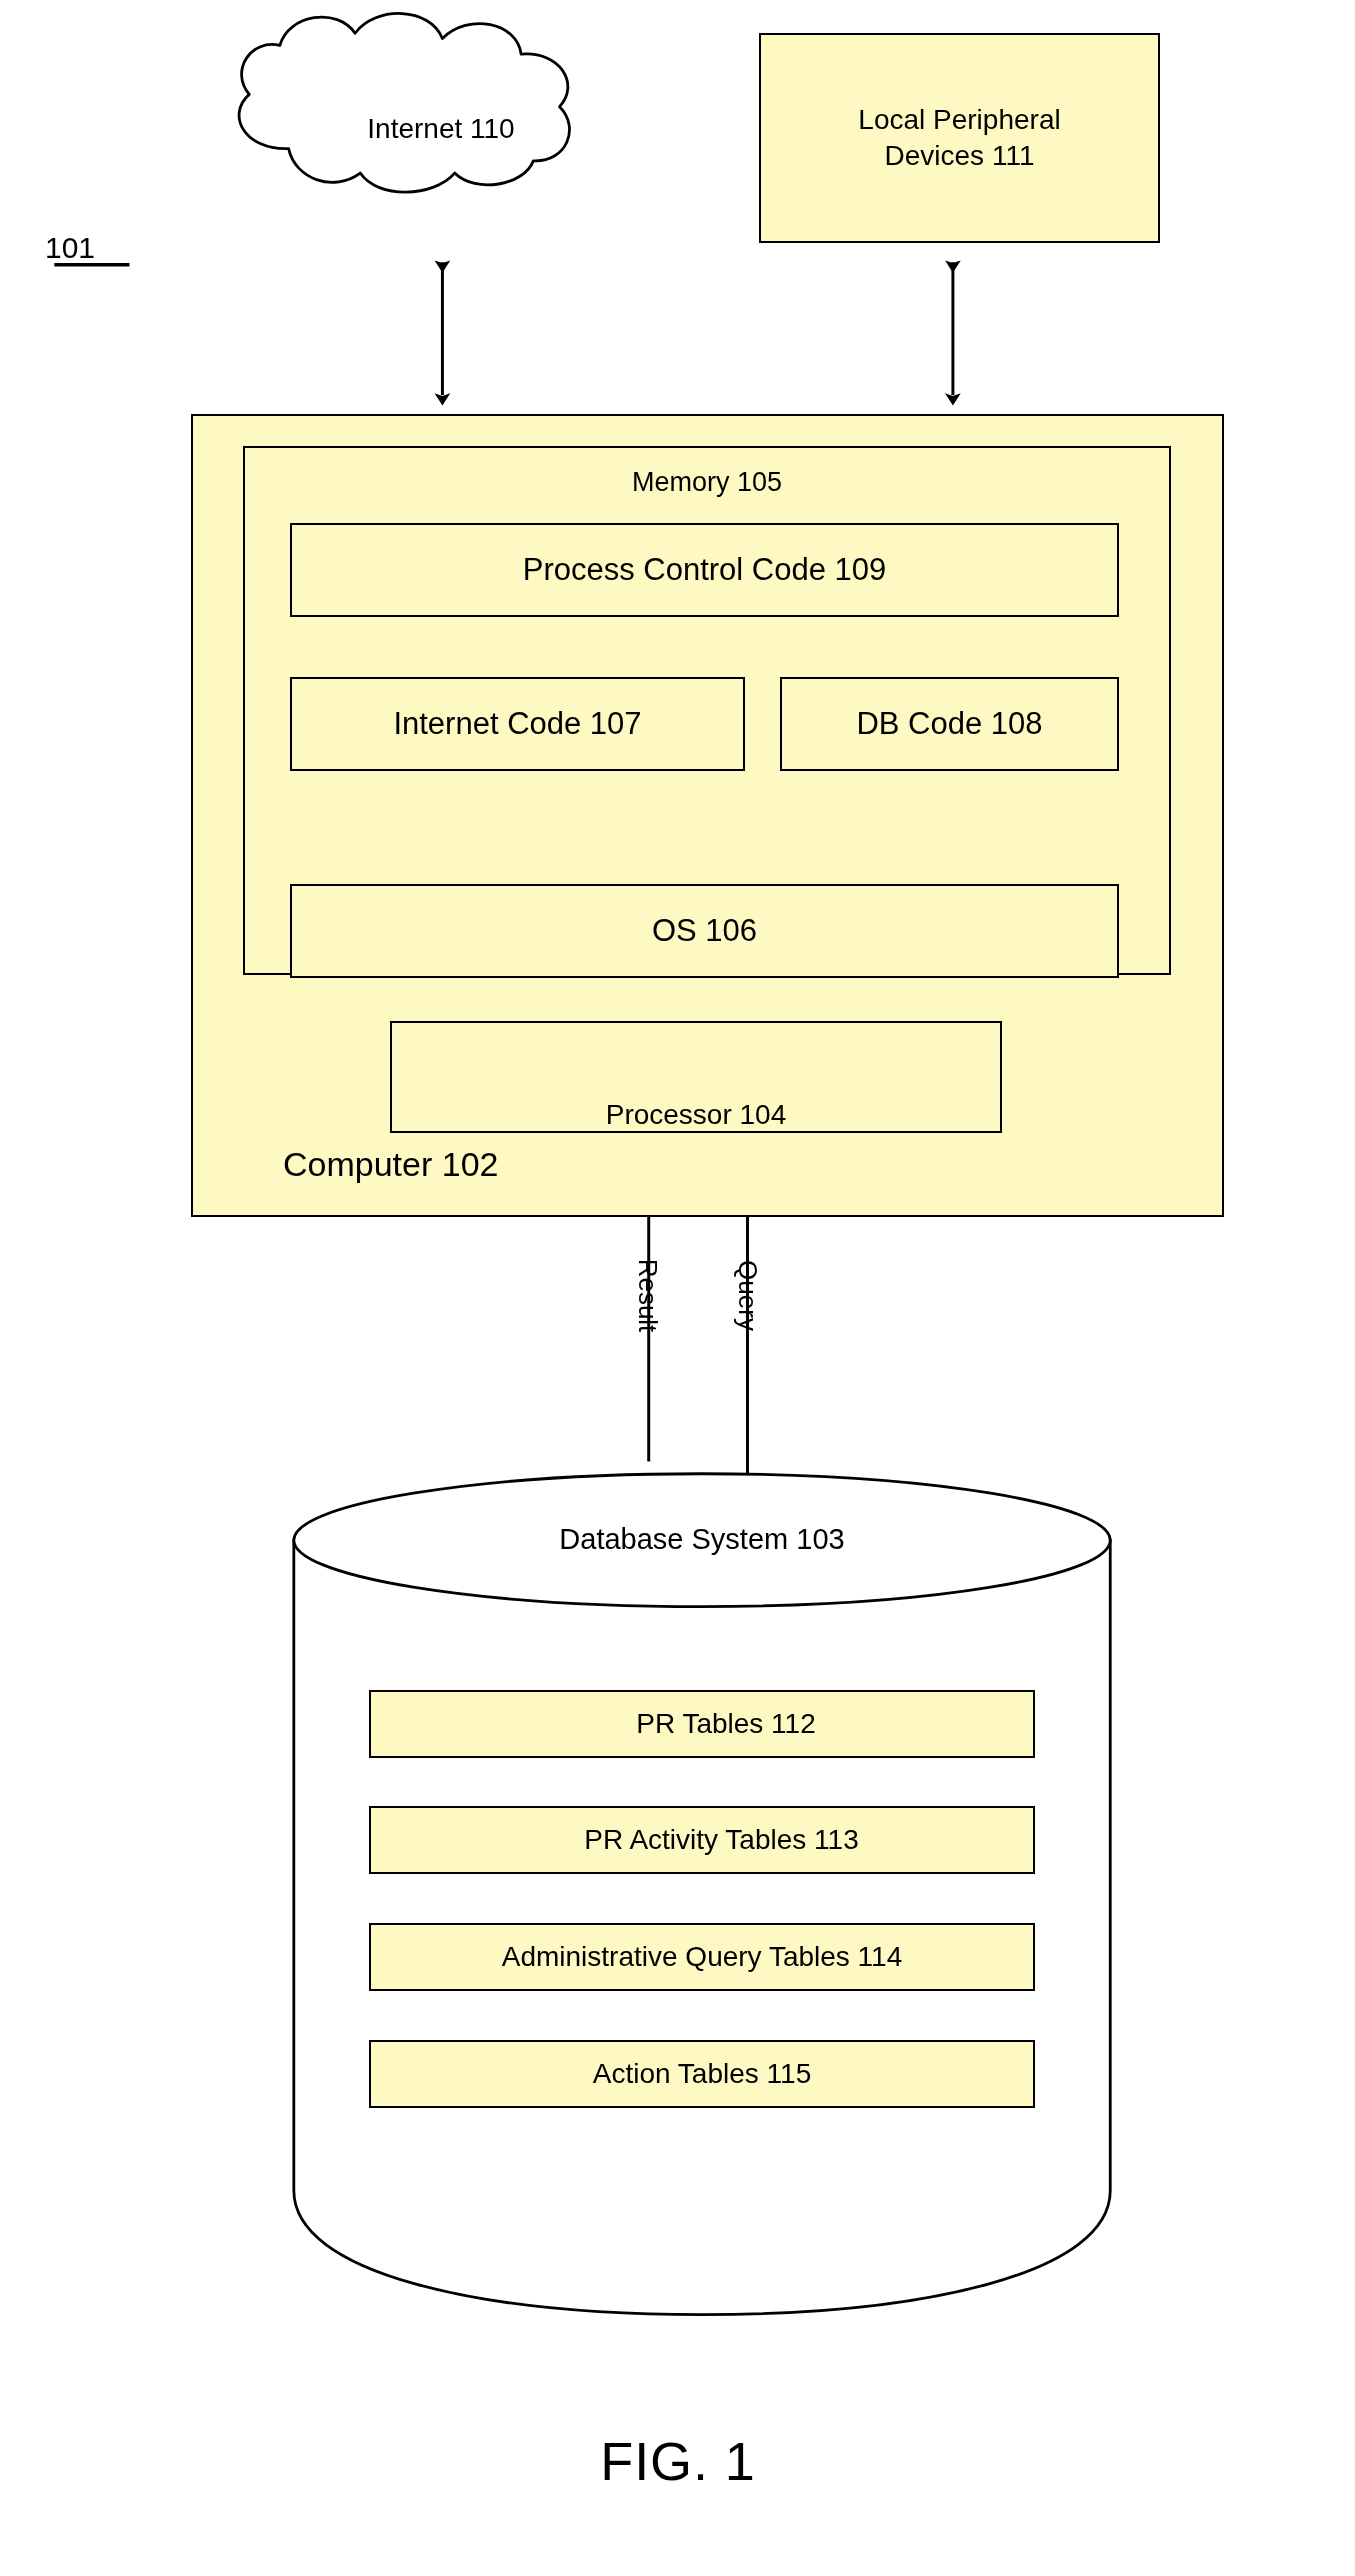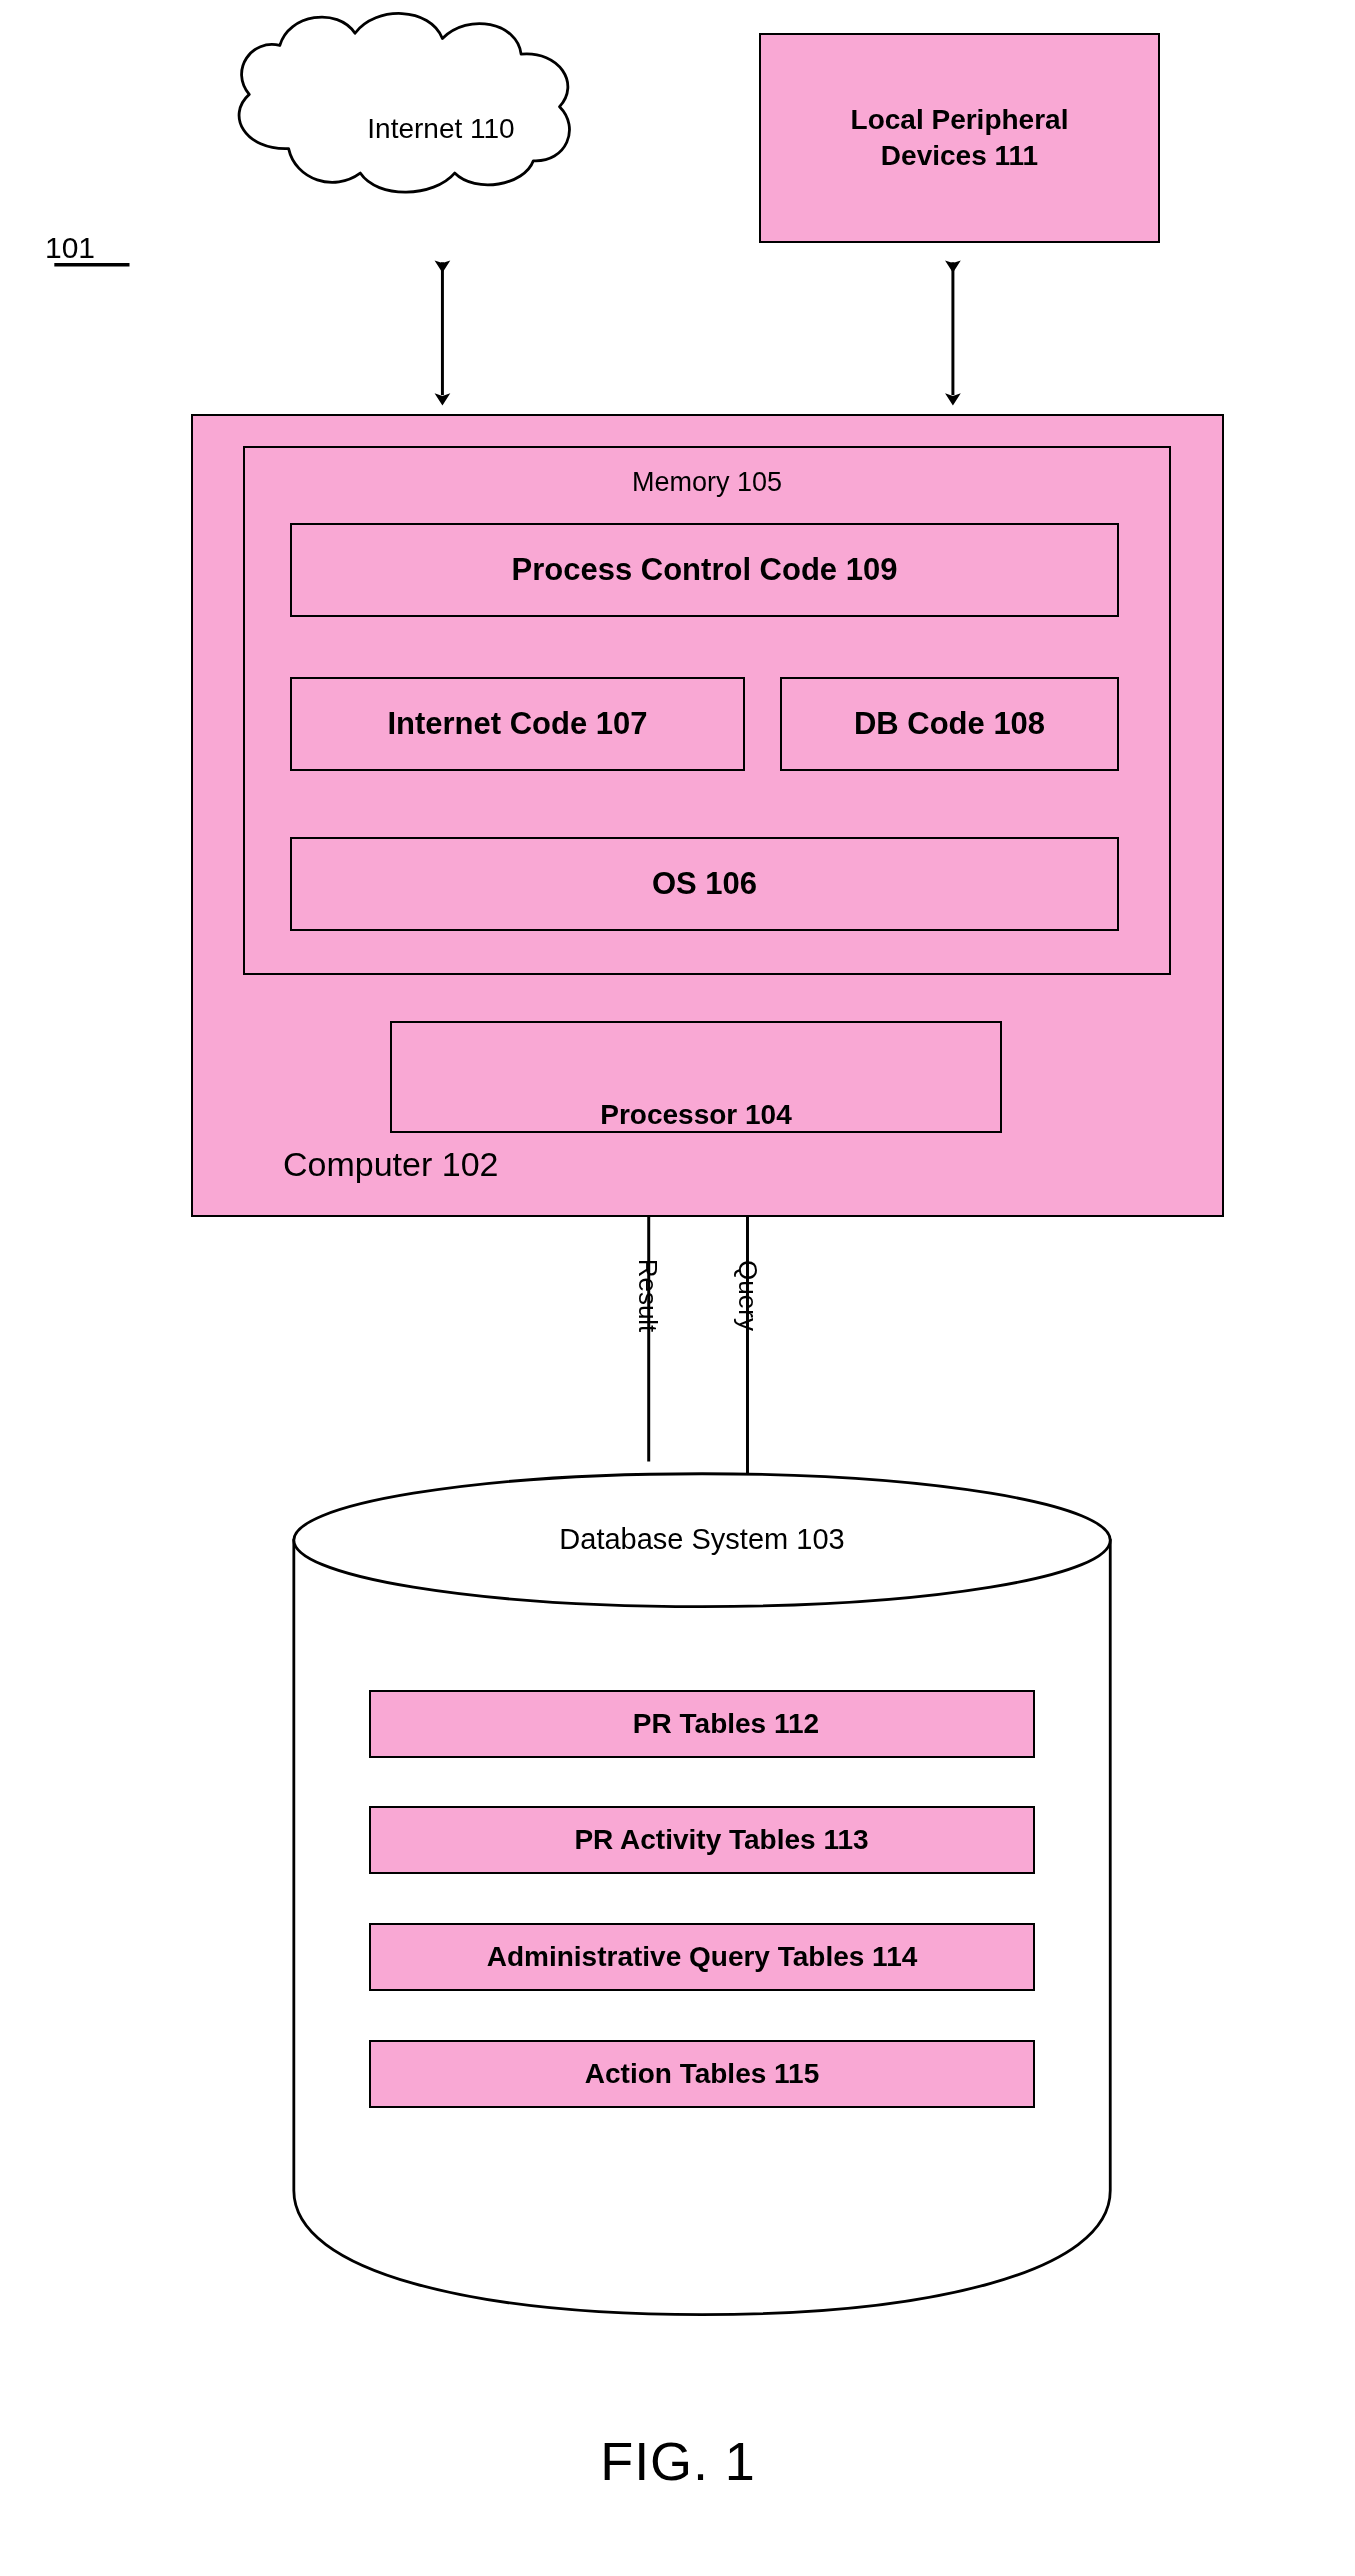--- a/index.html
+++ b/index.html
@@ -1,21 +1,21 @@
 <!DOCTYPE html>
 <html style="font-size:14px"><head>
 <meta charset="utf-8">
 <style>
   html,body{margin:0;padding:0;background:#fff;}
   body{font-family:"Liberation Sans", sans-serif;color:#000;}
   #page{position:relative;width:1356px;height:2576px;background:#fff;overflow:hidden;}
   .abs{position:absolute;}
-  .bx{position:absolute;border:2.6px solid #000;background:#f9a8d4;
+  .bx{position:absolute;border:2.6px solid #000;background:#fef9c3;
       display:flex;align-items:center;justify-content:center;text-align:center;
-      box-sizing:border-box;font-weight:bold;}
+      box-sizing:border-box;}
   .lbl{position:absolute;display:flex;align-items:center;justify-content:center;
        text-align:center;box-sizing:border-box;white-space:nowrap;}
   svg{display:block;}
   .vrot{transform:rotate(90deg);transform-origin:center center;}
 </style>
 </head>
 <body>
 
 <div id="page">
 
@@ -90,21 +90,21 @@
   </div>
 
   <div class="bx" style="left:290px;top:677px;width:455px;height:94px;font-size:31px;">
     <span>Internet Code 107</span>
   </div>
 
   <div class="bx" style="left:780px;top:677px;width:339px;height:94px;font-size:31px;">
     <span>DB Code 108</span>
   </div>
 
-  <div class="bx" style="left:290px;top:837px;width:829px;height:94px;font-size:31px;text-align:right;">
+  <div class="bx" style="left:290px;top:884px;width:829px;height:94px;font-size:31px;text-align:right;">
     <span>OS 106</span>
   </div>
 
   <div class="bx" style="left:390px;top:1021px;width:612px;height:112px;font-size:28px;align-items:flex-end;">
     <span>Processor 104</span>
   </div>
 
   <div class="lbl" style="left:587px;top:1234px;width:122px;height:122px;font-size:26px;">
     <span class="vrot">Result</span>
   </div>

